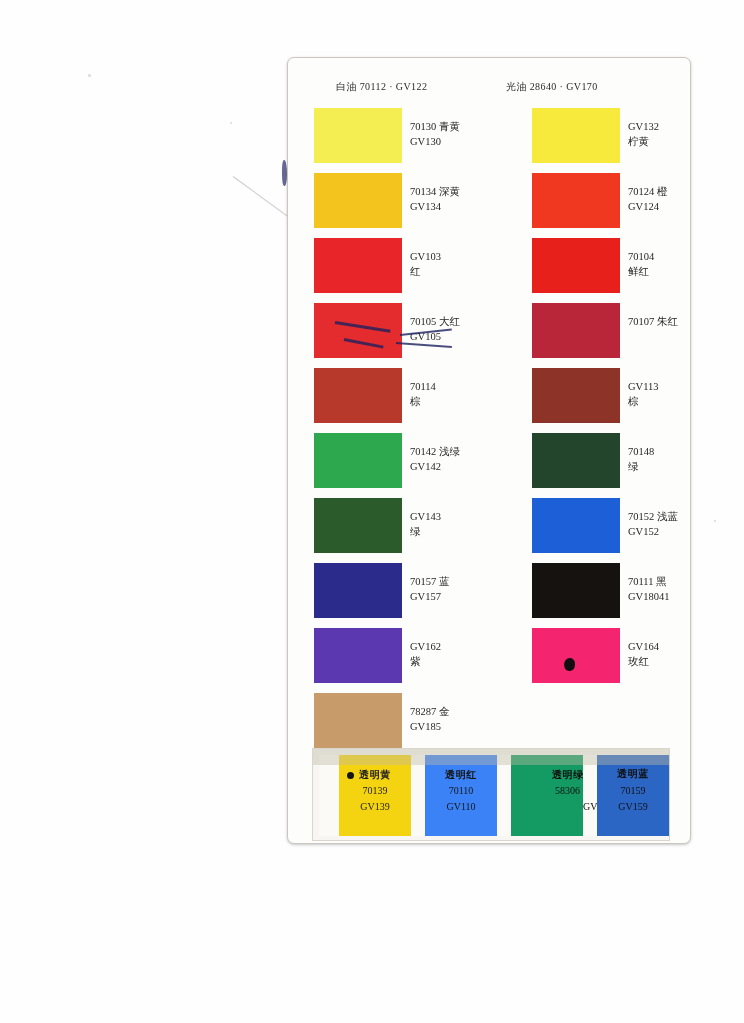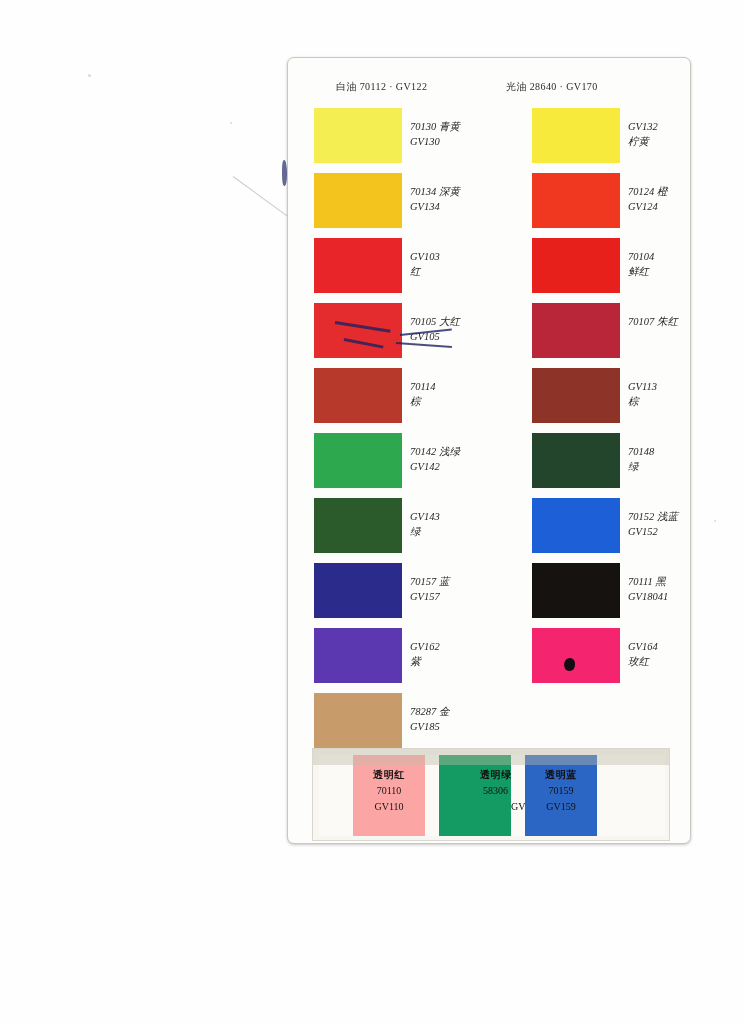--- a/index.html
+++ b/index.html
@@ -84,21 +84,20 @@
   .swatch-labels {
     position: absolute;
     left: 96px; top: 11px;
     width: 96px;
   }
   .lbl {
     font-size: 10.5px;
     color: #262626;
     line-height: 15px;
     white-space: nowrap;
-    font-style: italic;
   }
 
   
   #strip-wrap {
     position: absolute;
     left: 24px; top: 690px;
     width: 358px; height: 93px;
     background: #f7f6f2;
     border: 1px solid #d8d6cd;
   }
@@ -315,35 +314,41 @@
                 <div class="lbl">GV164</div>
                 <div class="lbl">玫红</div>
               </div>
             </div>
           </div>
       </div>
 
       <div id="strip-wrap">
         <div id="strip">
           <div class="strip-gap"></div>
+        <div class="strip-cell" style="background: rgb(244, 212, 16);">
+              <div class="tl cjkline" style="color: rgb(30, 30, 30);">透明黄</div>
+              <div class="tl" style="color: rgb(30, 30, 30);">70139</div>
+              <div class="tl" style="color: rgb(30, 30, 30);">GV139</div>
+              <div class="dot-mark"></div>
+            </div>
             <div class="strip-sep"></div>
-            <div class="strip-cell" style="background: #fca5a5;">
+            <div class="strip-cell" style="background: #3b82f6;">
               <div class="tl cjkline" style="color: rgb(21, 21, 21);">透明红</div>
               <div class="tl" style="color: rgb(21, 21, 21);">70110</div>
               <div class="tl" style="color: rgb(21, 21, 21);">GV110</div>
             </div>
             <div class="strip-sep"></div>
             <div class="strip-cell" style="background: rgb(20, 155, 99); padding-left: 41px;">
               <div class="tl cjkline" style="color: rgb(16, 16, 16);">透明绿</div>
               <div class="tl" style="color: rgb(16, 16, 16);">58306</div>
               <div class="tl" style="color: rgb(16, 16, 16); margin-left: 31px;">GV149</div>
             </div>
             <div class="strip-sep"></div>
             <div class="strip-cell" style="background: rgb(44, 102, 196);">
-              <div class="tl cjkline" style="color: rgb(16, 16, 16);">透明蓝</div>
+              <div class="tl cjkline" style="color: rgb(16, 16, 16); font-family: Liberation Mono, monospace;">透明蓝</div>
               <div class="tl" style="color: rgb(16, 16, 16);">70159</div>
               <div class="tl" style="color: rgb(16, 16, 16);">GV159</div>
             </div>
           </div>
         <div id="strip-sheen"></div>
       </div>
 
       <div class="scratch" style="left:47px; top:263px; width:56px; height:3px; transform:rotate(9deg);"></div>
       <div class="scratch" style="left:56px; top:280px; width:40px; height:3px; transform:rotate(11deg);"></div>
       <div class="scratch" style="left:112px; top:276px; width:52px; height:2px; transform:rotate(-6deg);"></div>

